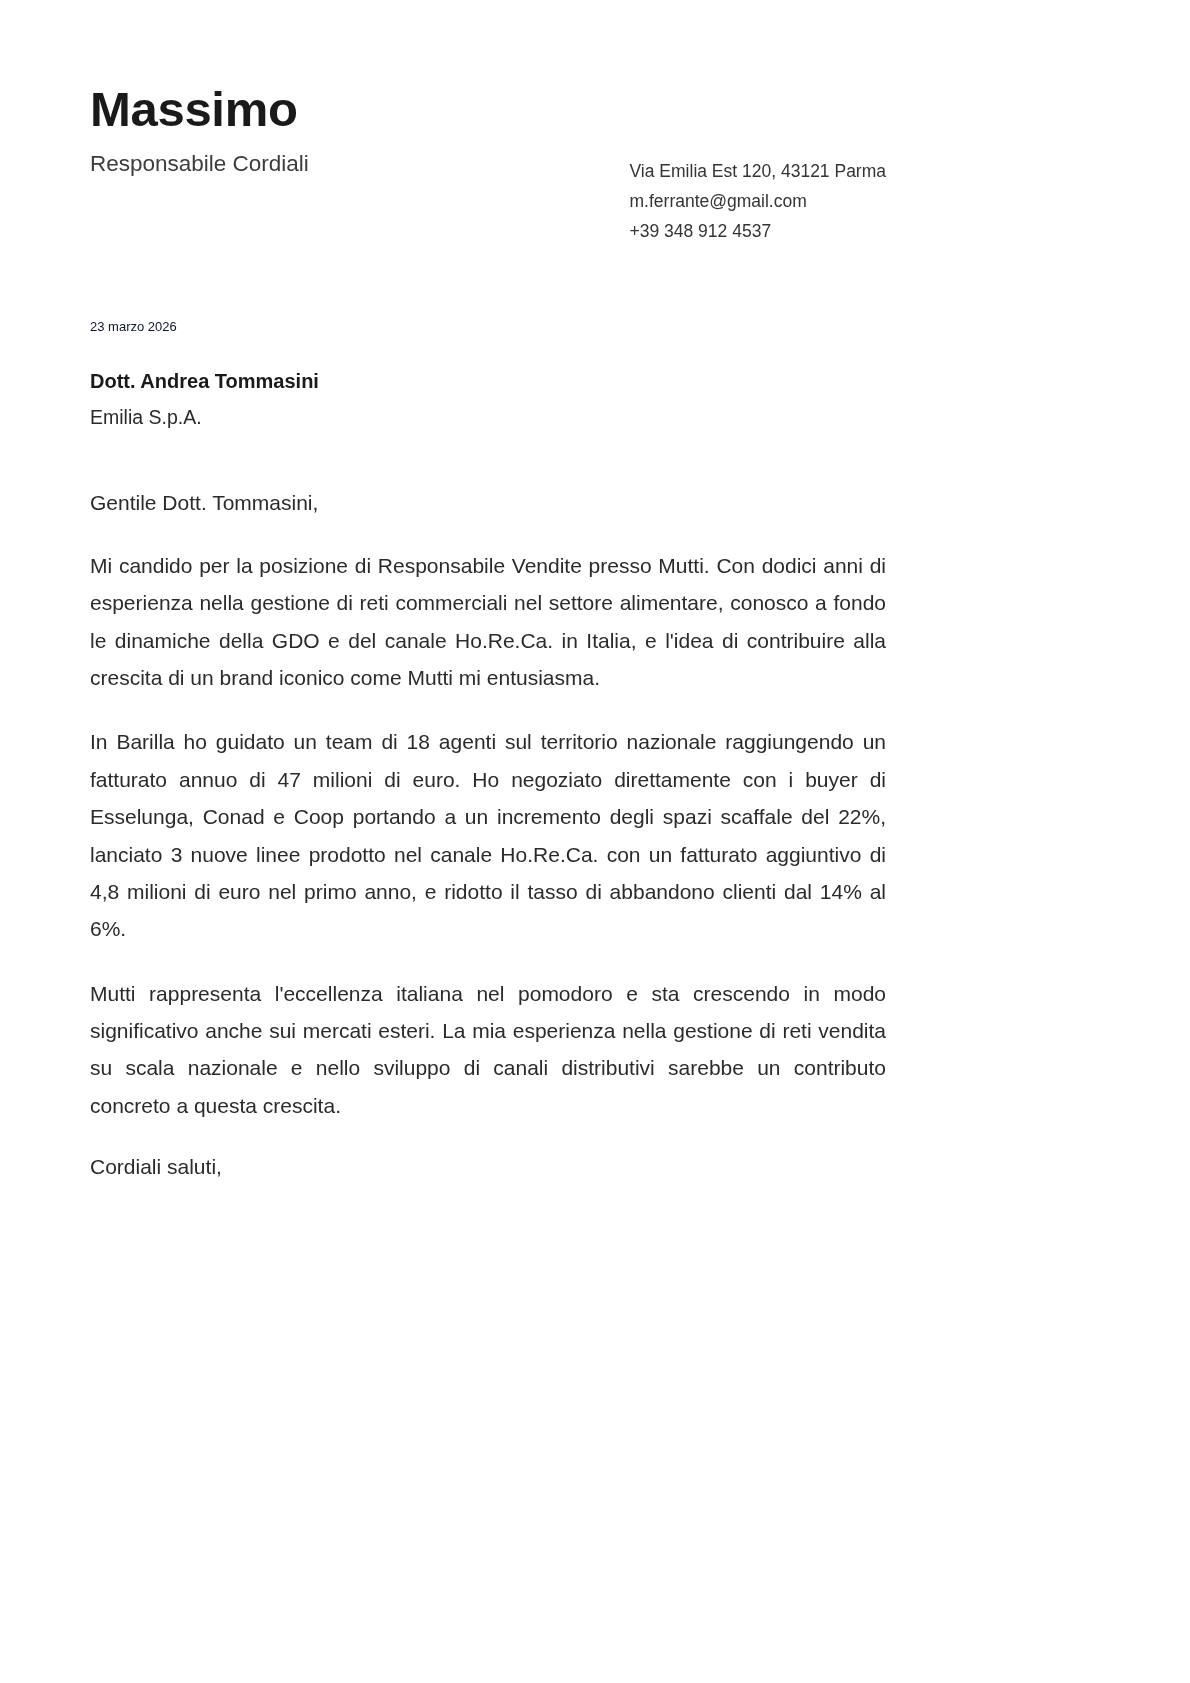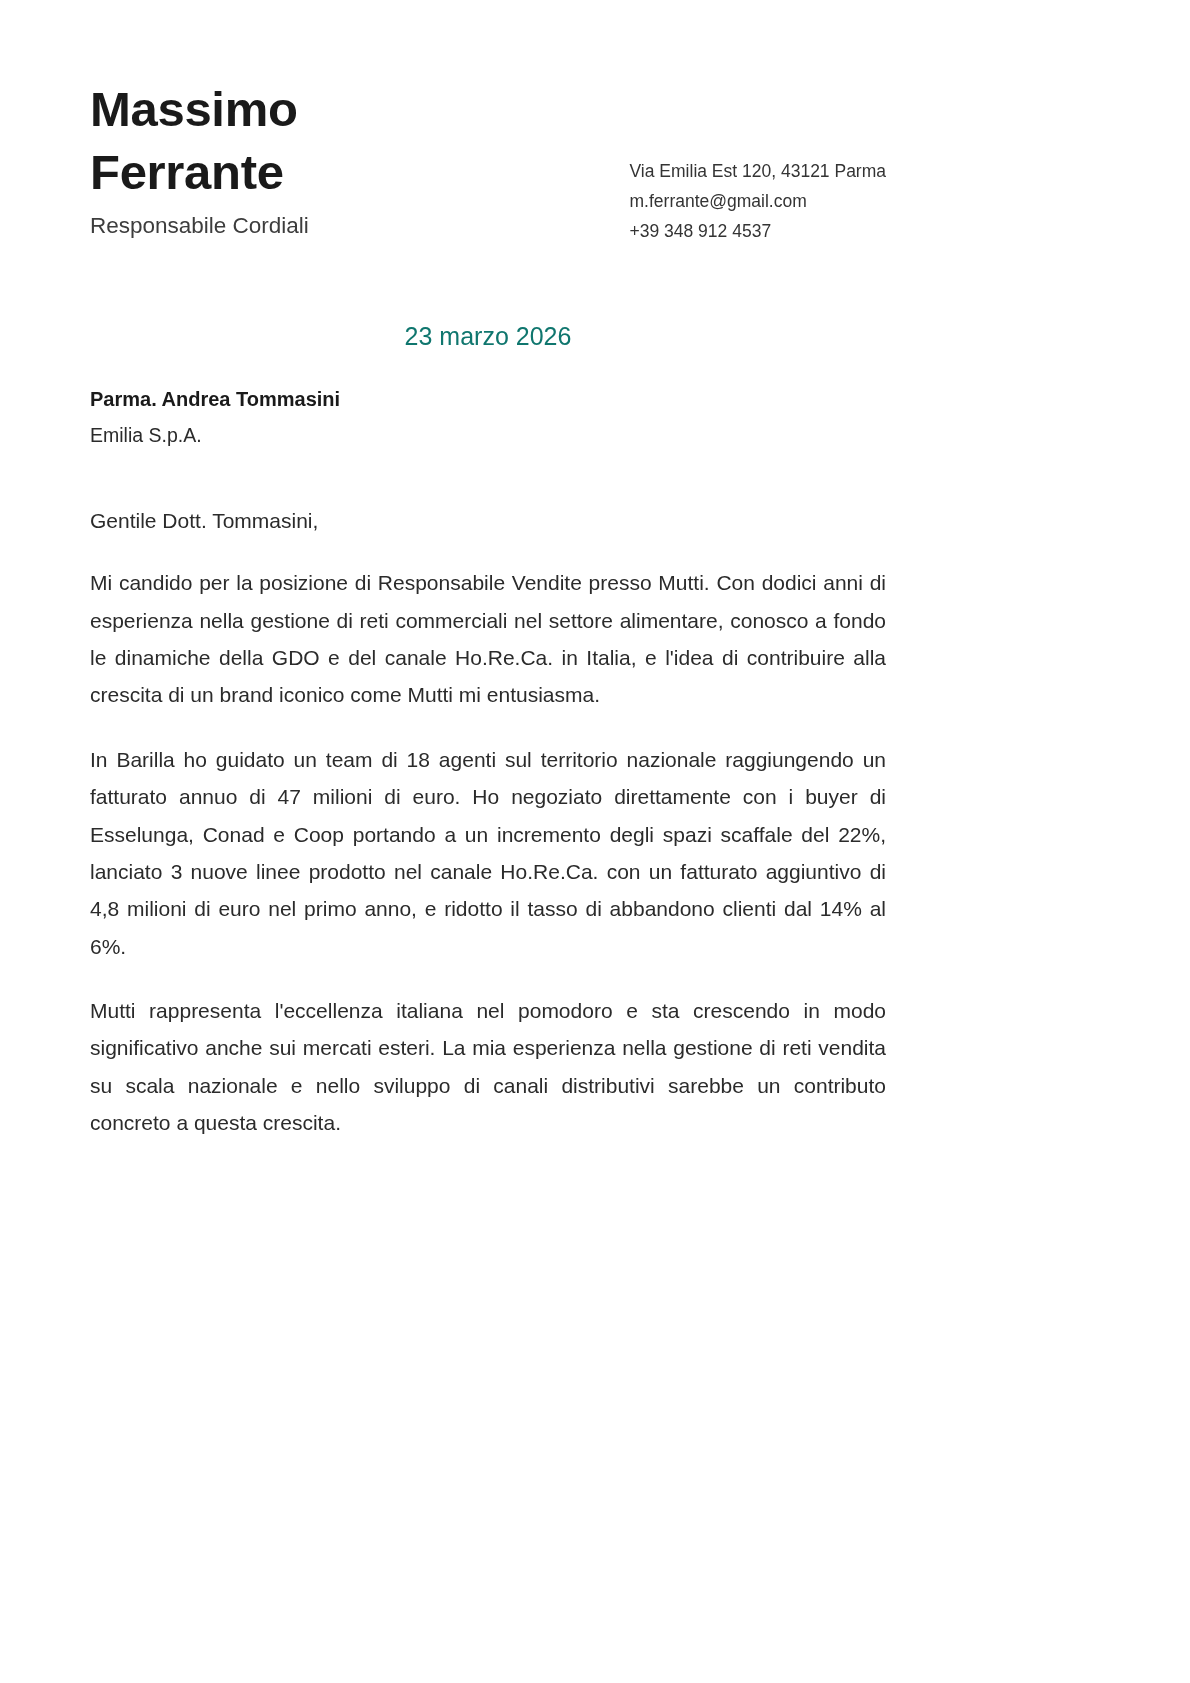--- a/index.html
+++ b/index.html
@@ -90,25 +90,24 @@
   .contact div {
     display: block;
   }
 
   
   .meta {
     margin-top: 72px;
   }
 
   .date {
-    font-size: 25px;
-    color: #0f766e;
+    font-size: 13px;
+    color: #0f172a;
     line-height: 1.45;
     margin: 0;
-    text-align: center;
   }
 
   .recipient {
     margin-top: 30px;
   }
 
   .recipient-name {
     font-size: 20px;
     font-weight: bold;
     color: #1a1a1a;
@@ -160,41 +159,41 @@
 <style>.name .family::after{background:#d9d9d9;}</style></head>
 <body>
 
 <div class="page">
 
   <div class="header">
 
     <div class="identity">
       <h1 class="name">
         <span class="given">Massimo</span>
-        <span class="family">Ferrante</span>
       </h1>
       <p class="job-title">Responsabile Cordiali</p>
     </div>
 
     <div class="contact">
       <div>Via Emilia Est 120, 43121 Parma</div>
       <div>m.ferrante@gmail.com</div>
       <div>+39 348 912 4537</div>
     </div>
 
   </div>
 
   <div class="meta">
     <p class="date">23 marzo 2026</p>
     <div class="recipient">
-      <p class="recipient-name">Parma. Andrea Tommasini</p>
+      <p class="recipient-name">Dott. Andrea Tommasini</p>
       <p class="recipient-company">Emilia S.p.A.</p>
     </div>
   </div>
 
   <div class="body">
     <p class="salutation">Gentile Dott. Tommasini,</p>
     <p class="para">Mi candido per la posizione di Responsabile Vendite presso Mutti. Con dodici anni di esperienza nella gestione di reti commerciali nel settore alimentare, conosco a fondo le dinamiche della GDO e del canale Ho.Re.Ca. in Italia, e l'idea di contribuire alla crescita di un brand iconico come Mutti mi entusiasma.</p>
     <p class="para">In Barilla ho guidato un team di 18 agenti sul territorio nazionale raggiungendo un fatturato annuo di 47 milioni di euro. Ho negoziato direttamente con i buyer di Esselunga, Conad e Coop portando a un incremento degli spazi scaffale del 22%, lanciato 3 nuove linee prodotto nel canale Ho.Re.Ca. con un fatturato aggiuntivo di 4,8 milioni di euro nel primo anno, e ridotto il tasso di abbandono clienti dal 14% al 6%.</p>
     <p class="para">Mutti rappresenta l'eccellenza italiana nel pomodoro e sta crescendo in modo significativo anche sui mercati esteri. La mia esperienza nella gestione di reti vendita su scala nazionale e nello sviluppo di canali distributivi sarebbe un contributo concreto a questa crescita.</p>
+    <p class="closing">Cordiali saluti,</p>
   </div>
 
 </div>
 
 </body></html>

